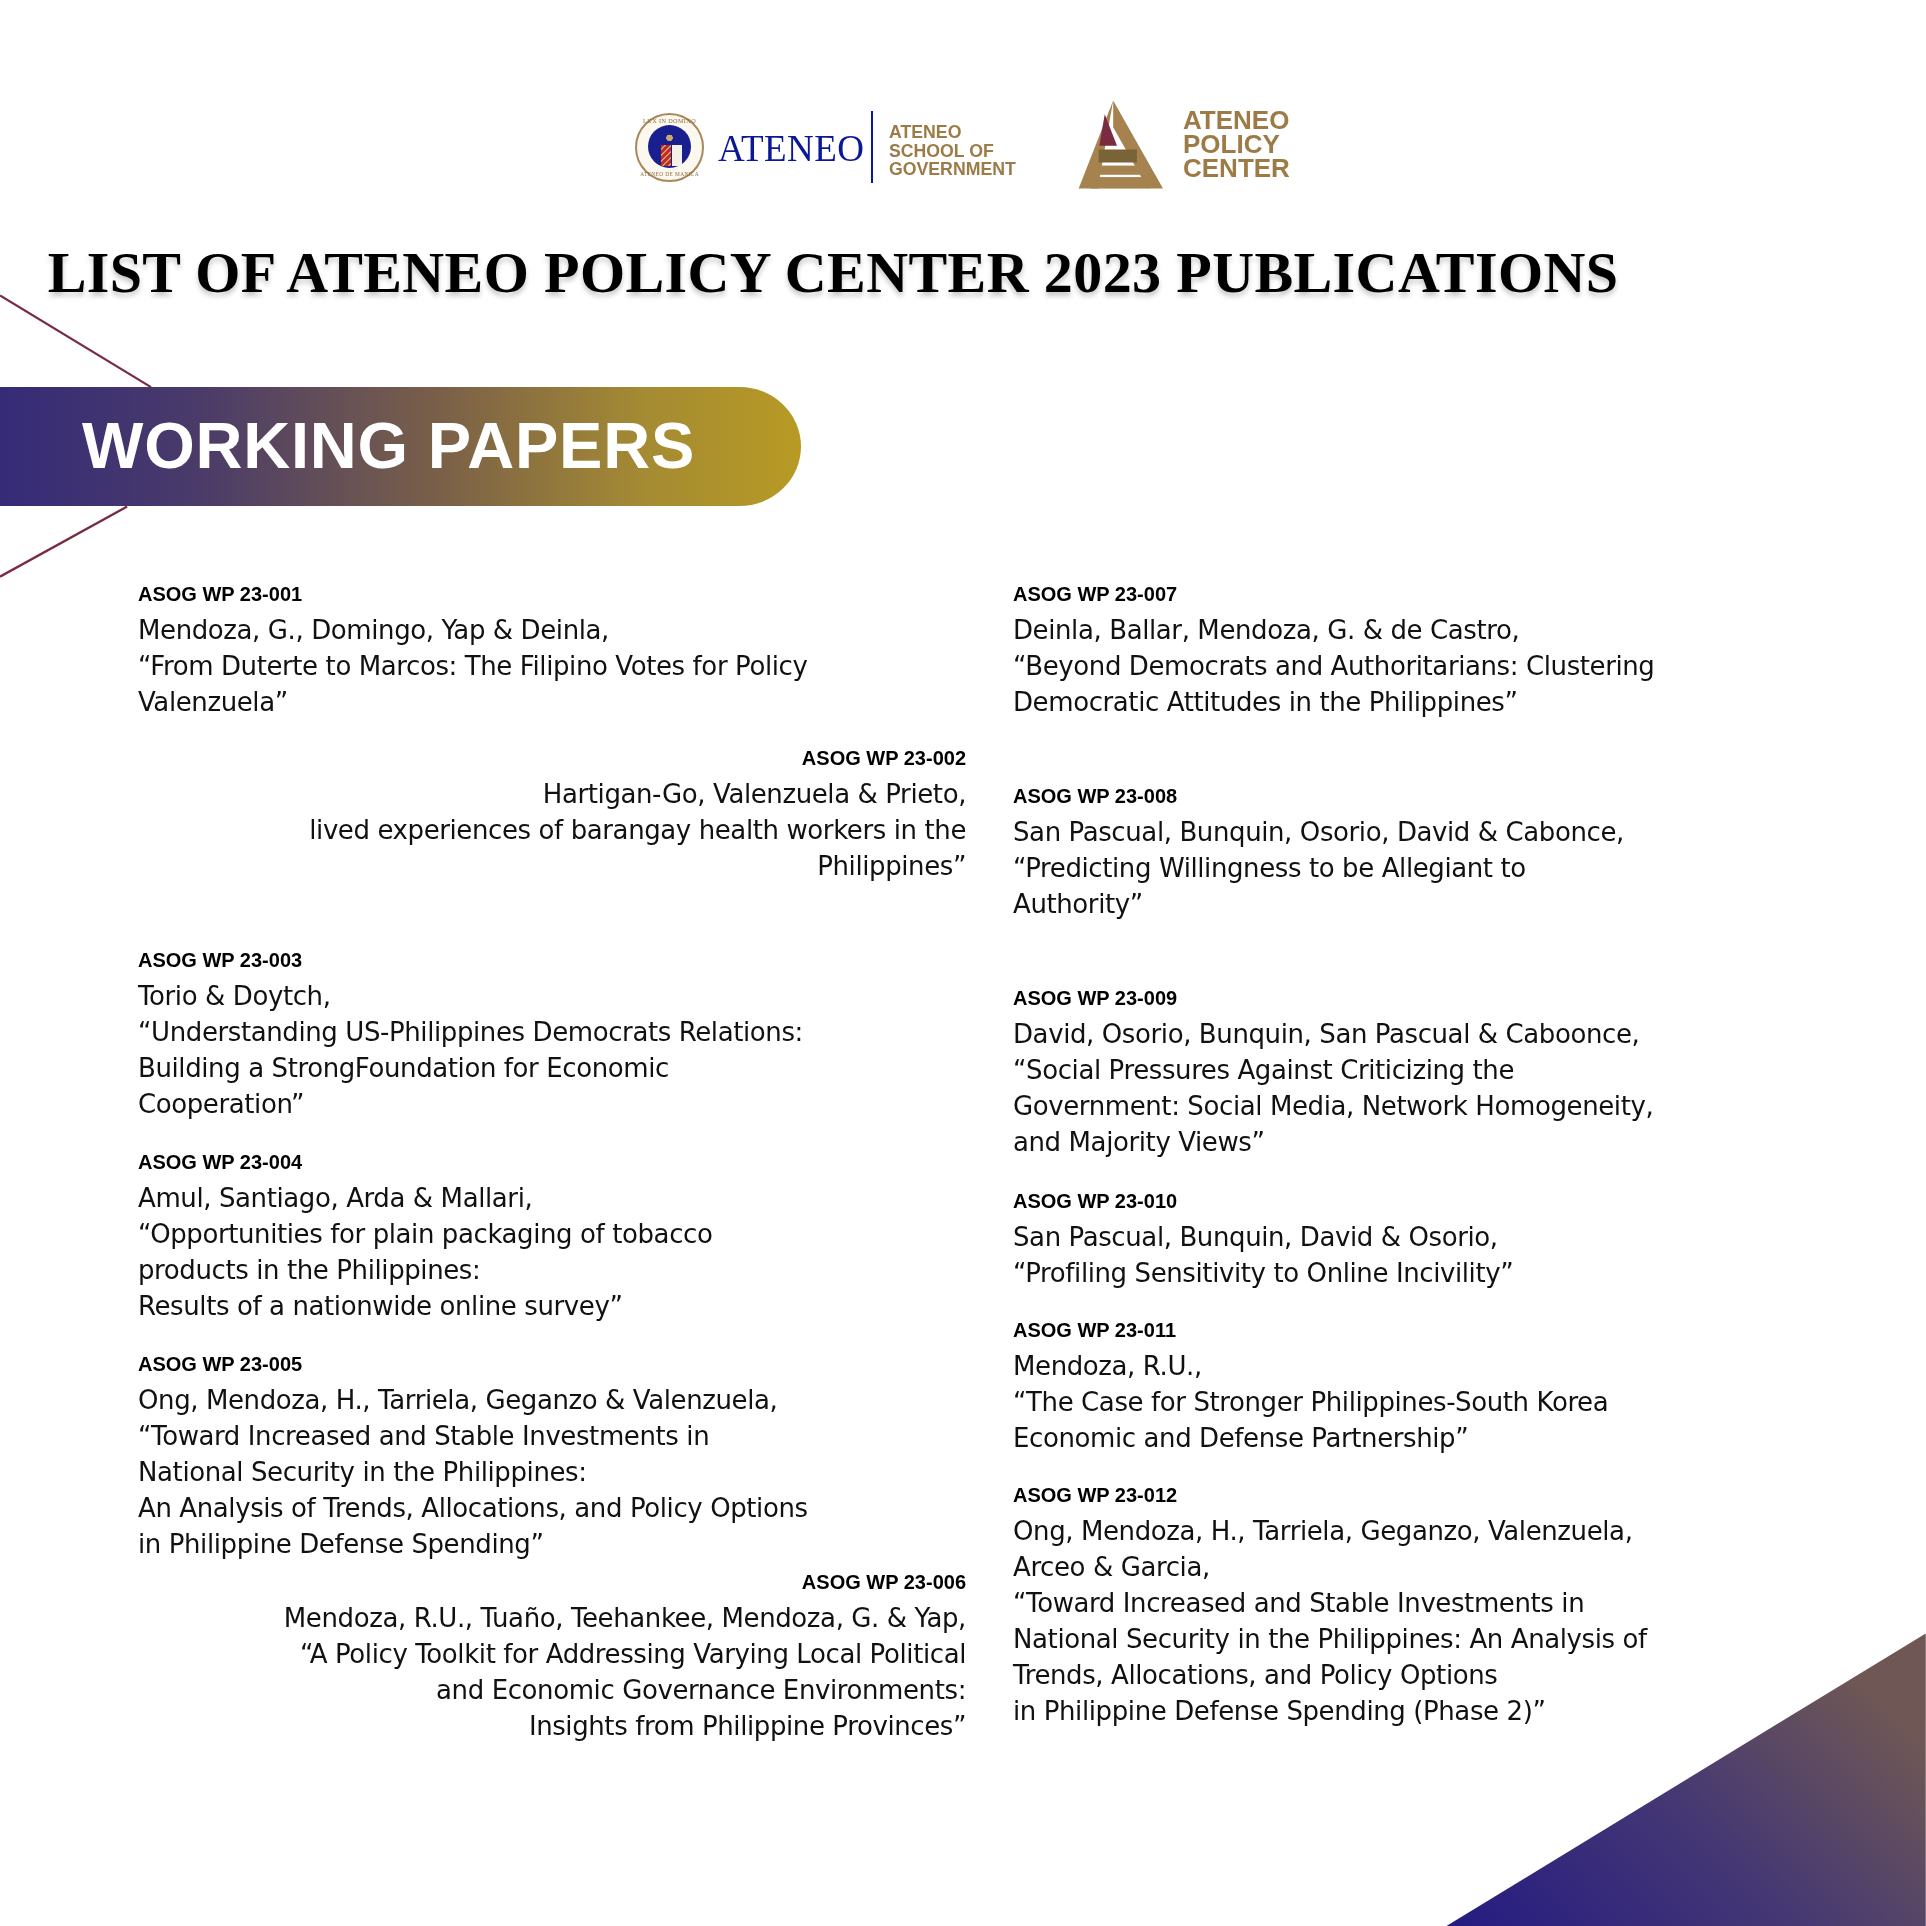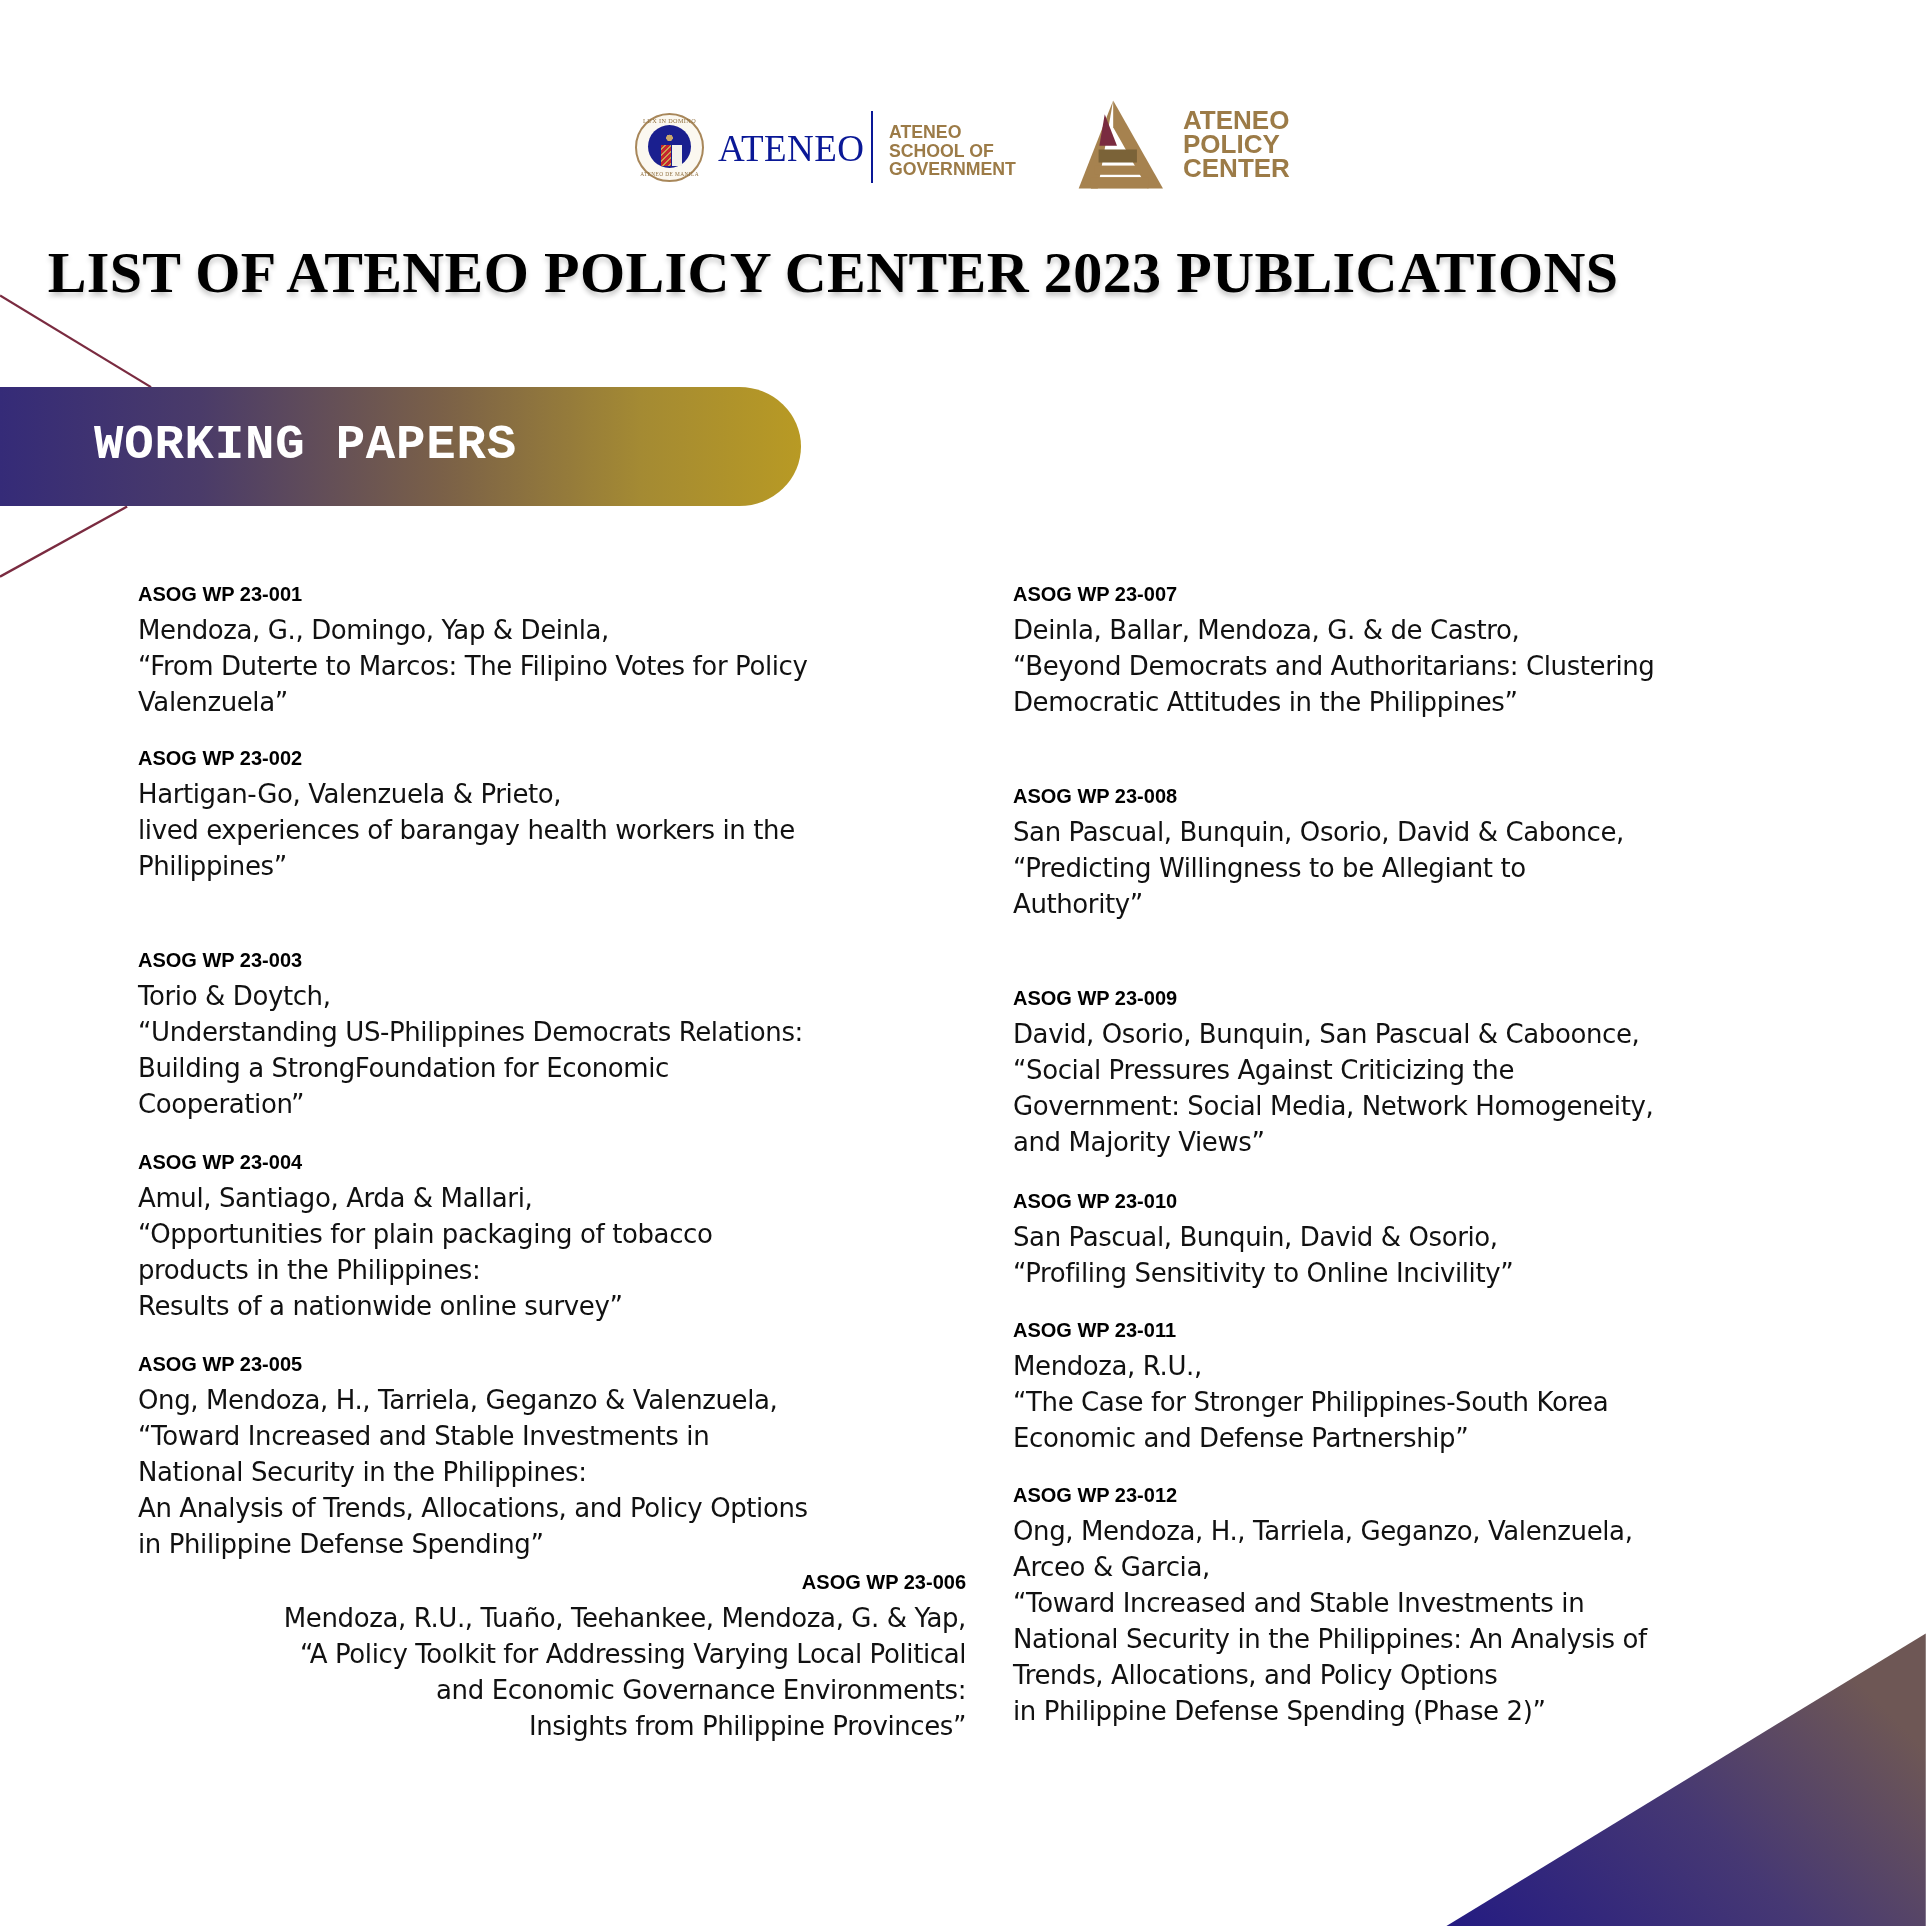--- a/index.html
+++ b/index.html
@@ -59,22 +59,22 @@
   
   .deco-svg { left: 0; top: 0; width: 1926px; height: 1926px; pointer-events: none; }
 
   
   .banner {
     left: 0; top: 387px; width: 801px; height: 119px;
     border-radius: 0 62px 62px 0 / 0 60px 60px 0;
     background: linear-gradient(90deg, #352b78 0%, #4a3b69 25%, #7a6048 55%, #a48a33 80%, #b89a24 100%);
   }
   .banner-label {
-    position: absolute; left: 94px; top: 22.3px;
-    font-family: Liberation Mono, monospace; font-weight: bold; font-size: 49px; color: #ffffff; letter-spacing: 0.8px;
+    position: absolute; left: 82px; top: 22.3px;
+    font-family: Liberation Sans, sans-serif; font-weight: bold; font-size: 65px; color: #ffffff; letter-spacing: 0.8px;
     line-height: 73px;
   }
 
   
   .entry { position: absolute; width: 828px; }
   .entry.right { width: 809px; }
   .entry-id {
     font-family: "Liberation Sans", sans-serif; font-weight: bold; font-size: 20px; line-height: 36px;
     color: #000; letter-spacing: 0px;
   }
@@ -130,21 +130,21 @@
   <div class="banner-label">WORKING PAPERS</div>
 </div>
 
 <div class="entry" style="left:138px; top:576px;">
   <div class="entry-id">ASOG WP 23-001</div>
   <div class="entry-line">Mendoza, G., Domingo, Yap &amp; Deinla,</div>
   <div class="entry-line">“From Duterte to Marcos: The Filipino Votes for Policy</div>
   <div class="entry-line">Valenzuela”</div>
 </div>
 
-<div class="entry" style="left:138px; top:740px;">
+<div class="entry" style="left:138px; top:740px;text-align:right;">
   <div class="entry-id">ASOG WP 23-002</div>
   <div class="entry-line">Hartigan-Go, Valenzuela &amp; Prieto,</div>
   <div class="entry-line">lived experiences of barangay health workers in the</div>
   <div class="entry-line">Philippines”</div>
 </div>
 
 <div class="entry" style="left:138px; top:942px;">
   <div class="entry-id">ASOG WP 23-003</div>
   <div class="entry-line">Torio &amp; Doytch,</div>
   <div class="entry-line">“Understanding US-Philippines Democrats Relations:</div>

